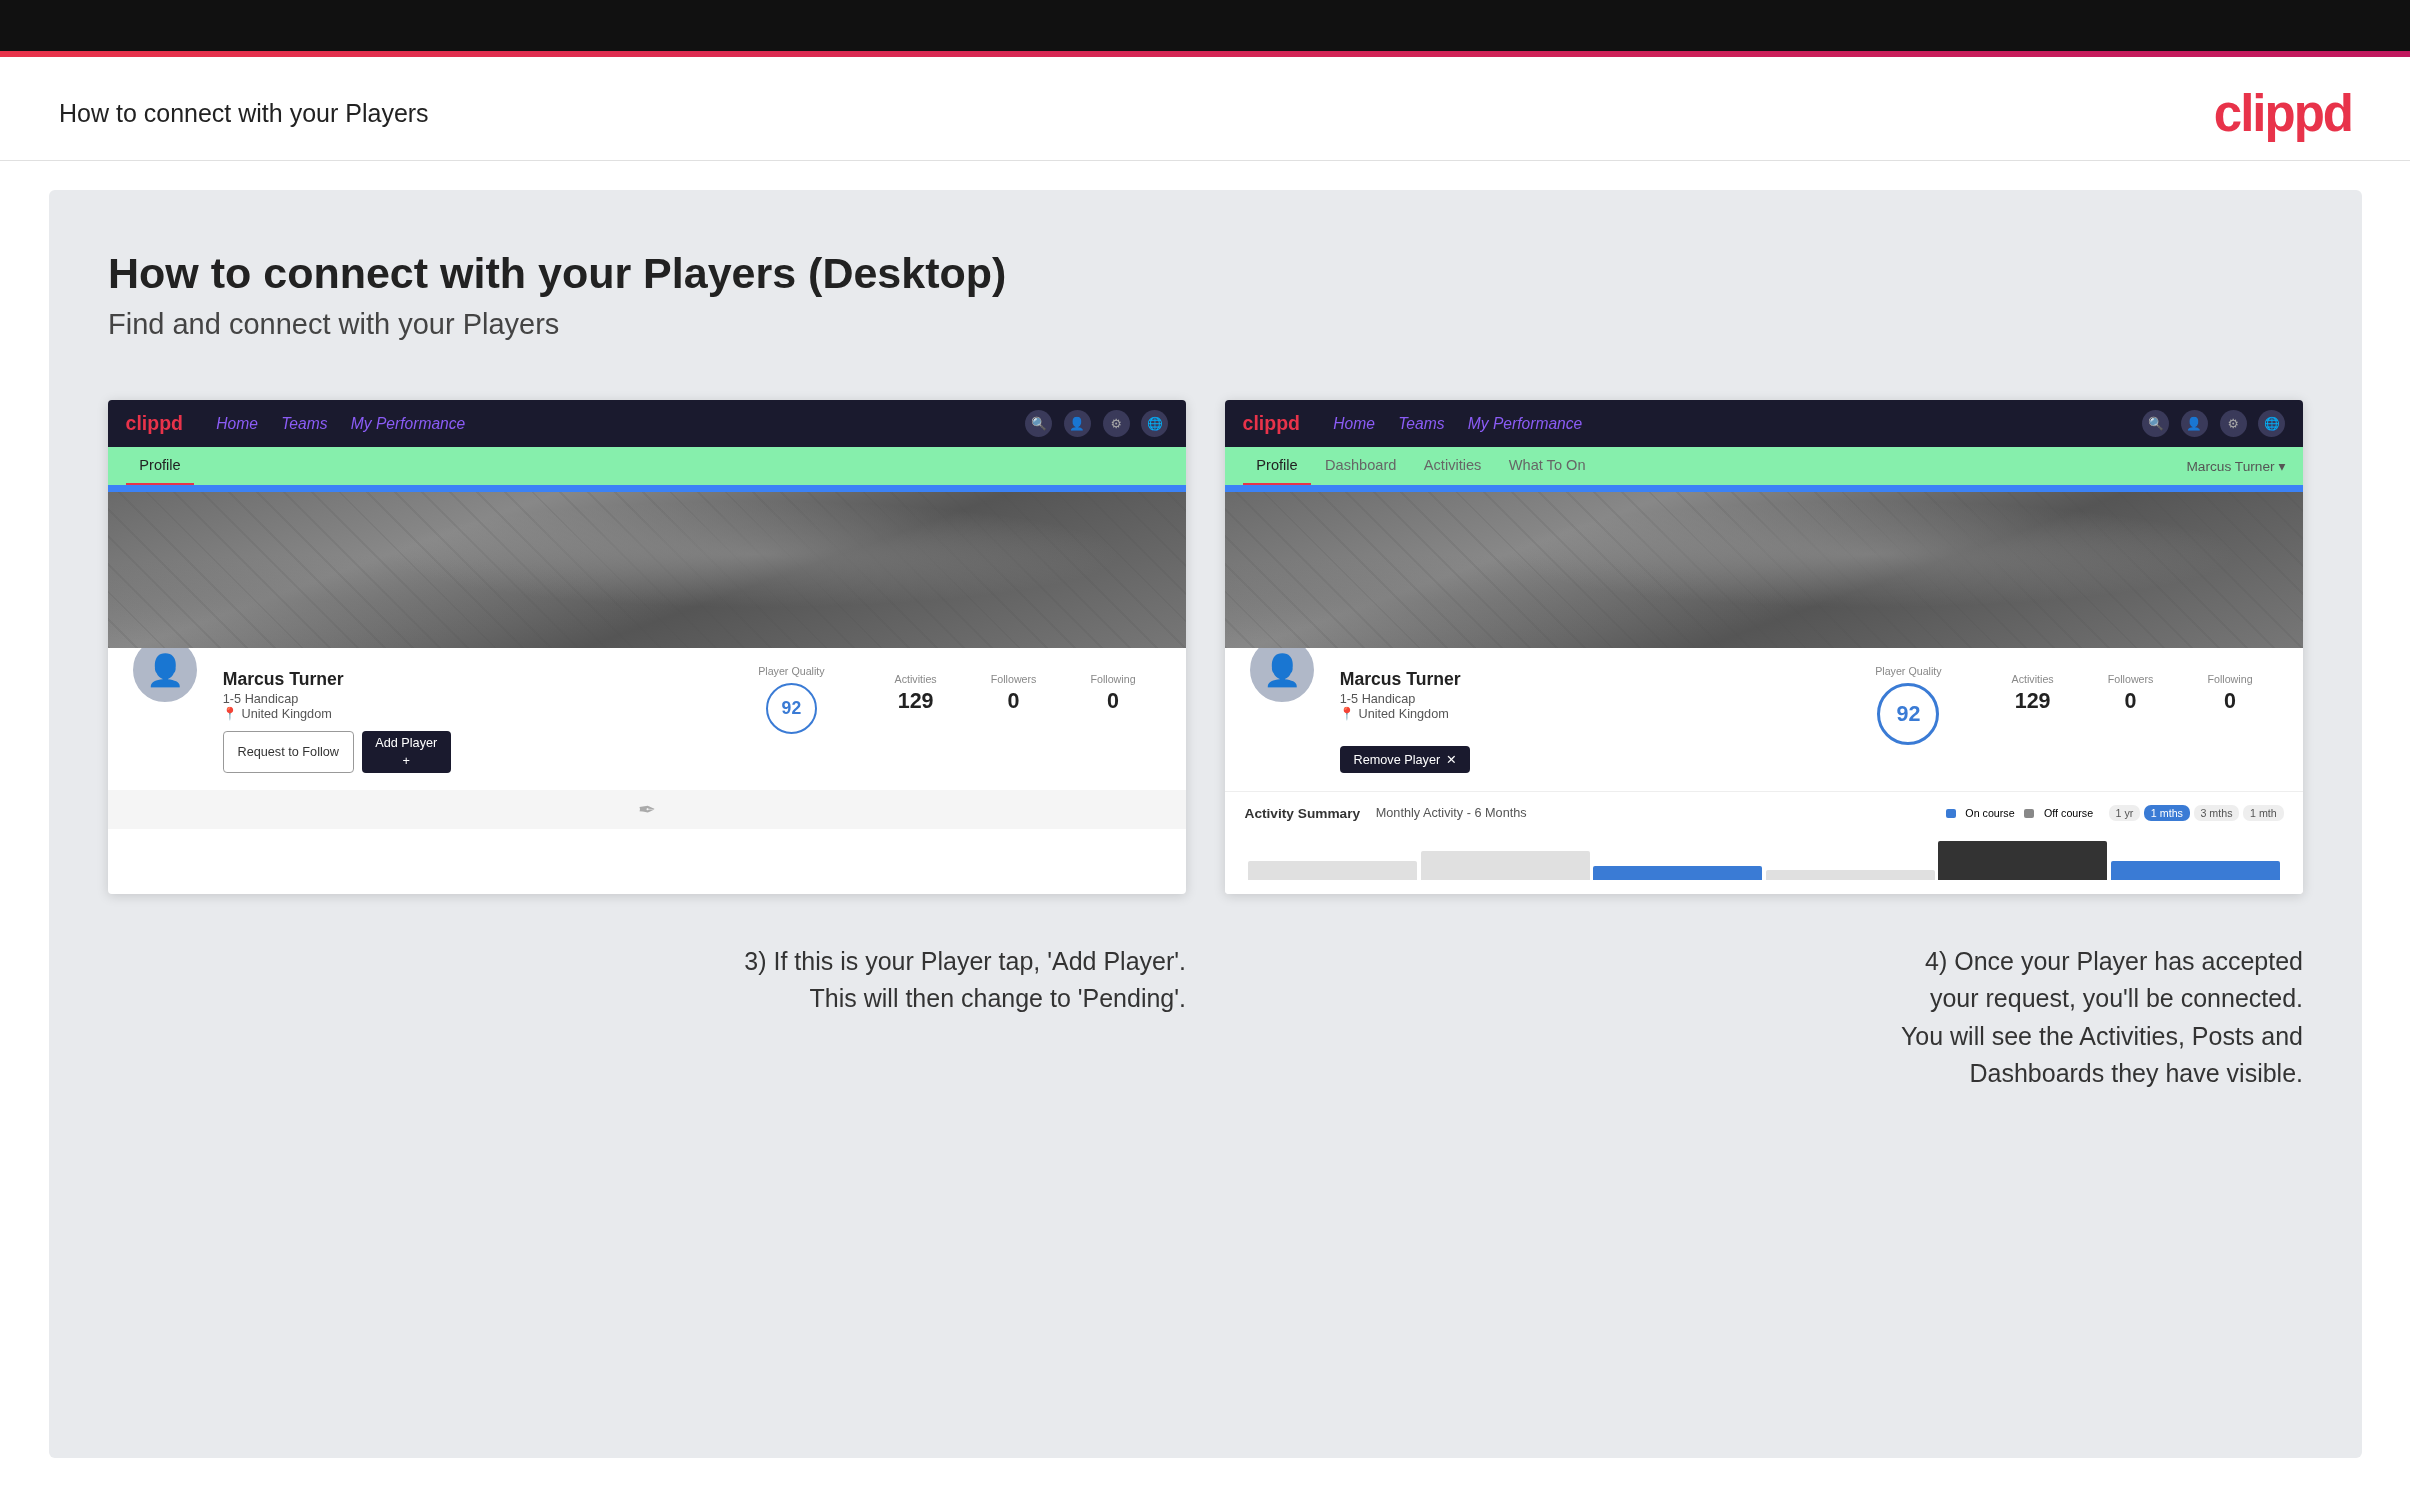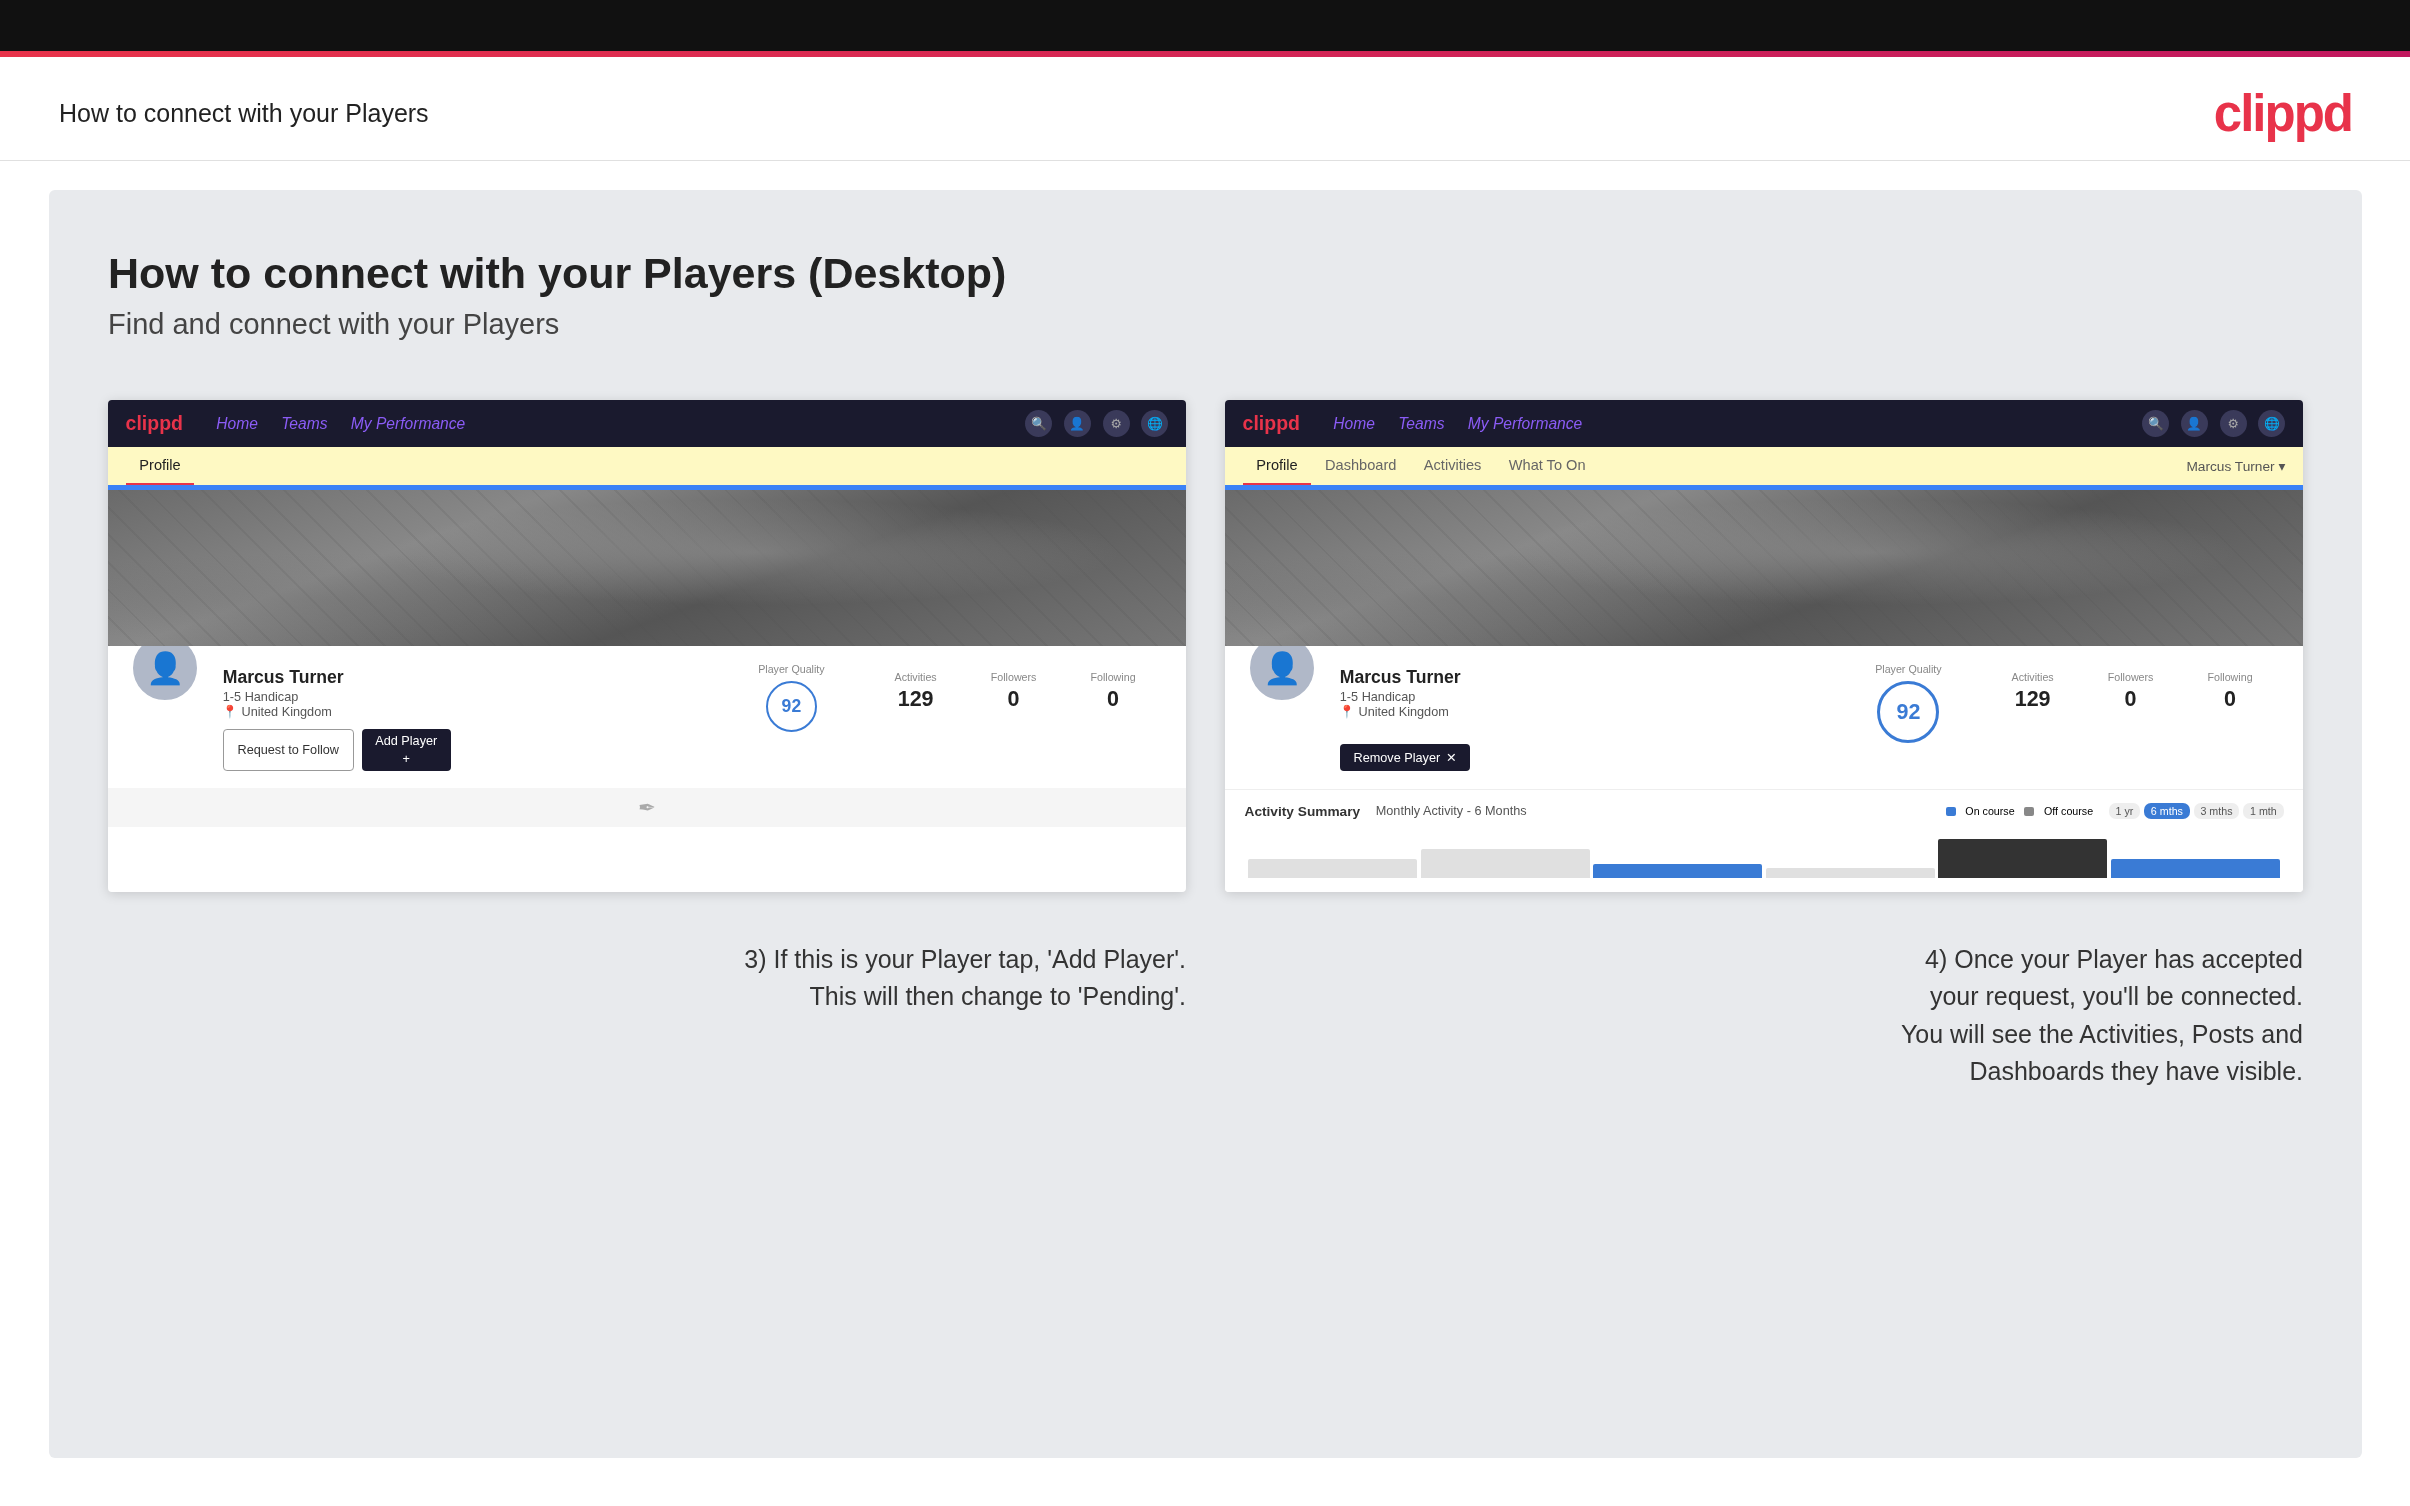--- a/index.html
+++ b/index.html
@@ -110,22 +110,22 @@
       display: flex;
       align-items: center;
       justify-content: center;
       color: #aaa;
       font-size: 12.7px;
     }
 
     
     .mock-tabs {
       display: flex;
-      border-bottom: 5px solid #3b82f6;
-      background: #fef9c3;
+      border-bottom: 7px solid #3b82f6;
+      background: #86efac;
       padding: 0 17.6px;
     }
     .mock-tab {
       padding: 9.8px 13.7px;
       font-size: 14.6px;
       color: #666;
       cursor: pointer;
       border-bottom: 2px solid transparent;
     }
     .mock-tab.active {
@@ -574,21 +574,21 @@
           <span class="activity-title">Activity Summary</span>
           <span class="activity-period">Monthly Activity - 6 Months</span>
           <div class="activity-legend">
             <span class="legend-dot" style="background:#3a7bd5"></span>
             <span>On course</span>
             <span class="legend-dot" style="background:#888"></span>
             <span>Off course</span>
           </div>
           <div class="time-buttons">
             <button class="time-btn">1 yr</button>
-            <button class="time-btn active">6 mths</button>
+            <button class="time-btn active">1 mths</button>
             <button class="time-btn">3 mths</button>
             <button class="time-btn">1 mth</button>
           </div>
         </div>
 
         <div class="activity-chart">
           <div class="chart-bar" style="height:19.5px;background:#e0e0e0"></div>
           <div class="chart-bar" style="height:29px;background:#e0e0e0"></div>
           <div class="chart-bar" style="height:14.6px;background:#3a7bd5"></div>
           <div class="chart-bar" style="height:9.8px;background:#e0e0e0"></div>

